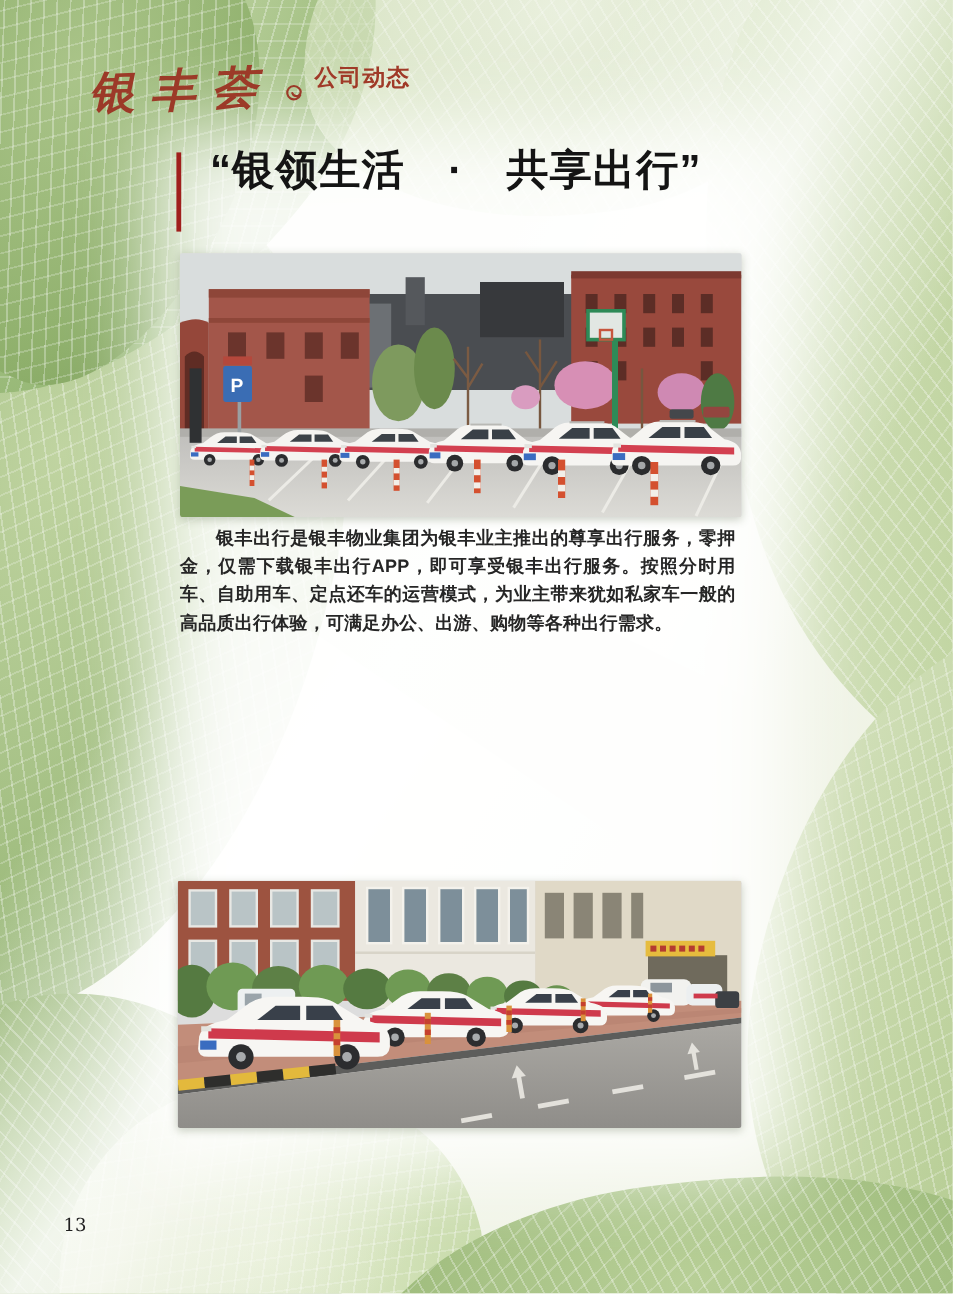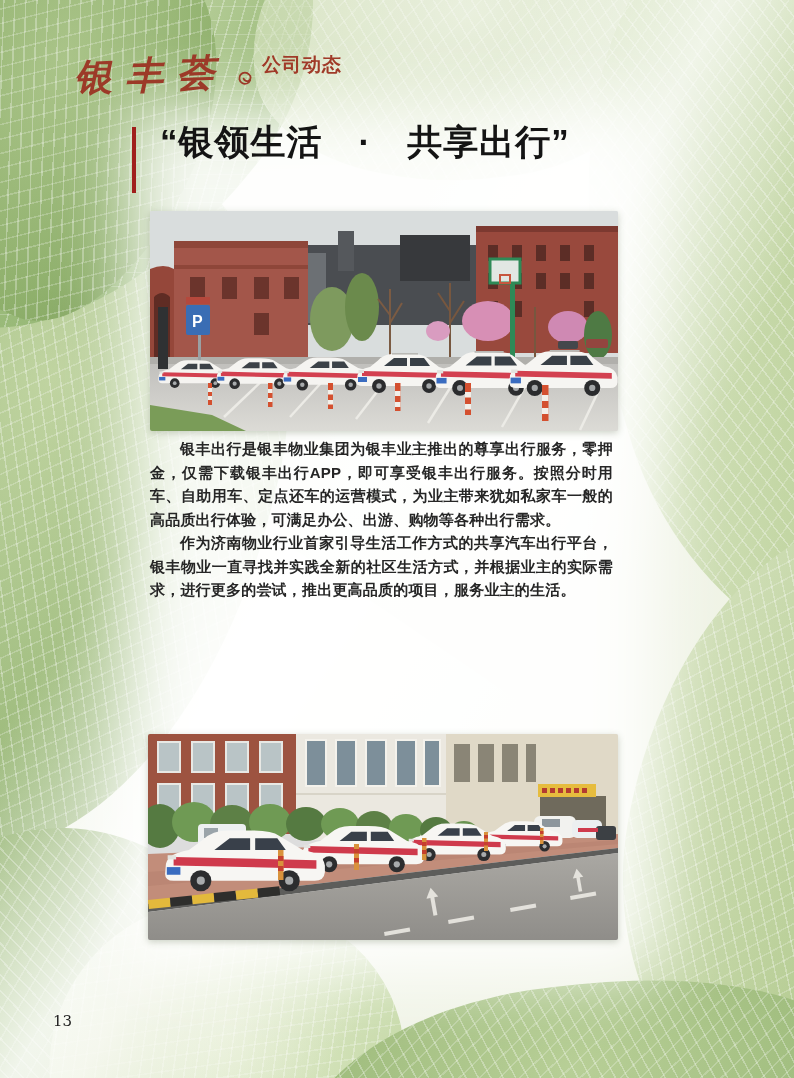--- a/index.html
+++ b/index.html
@@ -50,21 +50,21 @@
      background:rgba(255,255,255,.9);filter:blur(34px);}
 
   
   .content{position:absolute;inset:0;z-index:3;}
   .brand-header{position:absolute;left:74px;top:52px;display:flex;align-items:flex-end;gap:9px;}
   .brand-logo{font-family:"DejaVu Serif",serif;font-style:italic;font-weight:bold;
      font-size:38px;line-height:1;letter-spacing:13px;color:#9c3a28;transform:rotate(-2deg);}
   .swirl{margin-bottom:3px;}
   .section-label{font-size:19px;font-weight:bold;color:#a03a28;margin-bottom:16px;letter-spacing:1px;}
 
-  .title-block{position:absolute;left:132px;top:123px;display:flex;}
+  .title-block{position:absolute;left:147px;top:123px;display:flex;}
   .title-bar{width:4px;height:66px;background:#a01f1c;margin-top:4px;}
   .title-texts{margin-left:24px;}
   .article-title{font-size:35px;font-weight:bold;color:#141414;line-height:1.1;letter-spacing:1px;}
   .article-subtitle{font-size:19px;font-weight:bold;color:#1d1d1d;margin-top:9px;letter-spacing:1px;}
 
   .photo{position:absolute;border-radius:2px;overflow:hidden;
      box-shadow:0 2px 7px rgba(60,80,40,.25);background:#ddd;}
   .photo1{left:150px;top:211px;width:468px;height:220px;}
   .photo2{left:148px;top:734px;width:470px;height:206px;}
   .photo svg{display:block;}
@@ -251,21 +251,20 @@
               <rect x="315" y="193" width="6" height="5.5"></rect>
             <rect x="392" y="184" width="6.5" height="6"></rect>
               <rect x="392" y="197" width="6.5" height="6"></rect>
           </g>
         </g>
       </svg>
     </div>
 
     <div class="article-body">
       <p>银丰出行是银丰物业集团为银丰业主推出的尊享出行服务，零押金，仅需下载银丰出行APP，即可享受银丰出行服务。按照分时用车、自助用车、定点还车的运营模式，为业主带来犹如私家车一般的高品质出行体验，可满足办公、出游、购物等各种出行需求。</p>
-      <p>作为济南物业行业首家引导生活工作方式的共享汽车出行平台，银丰物业一直寻找并实践全新的社区生活方式，并根据业主的实际需求，进行更多的尝试，推出更高品质的项目，服务业主的生活。</p>
     </div>
 
     <div class="photo photo2">
       <svg width="470" height="206" viewBox="0 0 470 206">
         <defs>
           <linearGradient id="p2road" x1="0" y1="0" x2="0" y2="1">
             <stop offset="0" stop-color="#aaa8a3"></stop>
               <stop offset="1" stop-color="#8f8d89"></stop>
           </linearGradient>
           <g id="p2-sedan">

